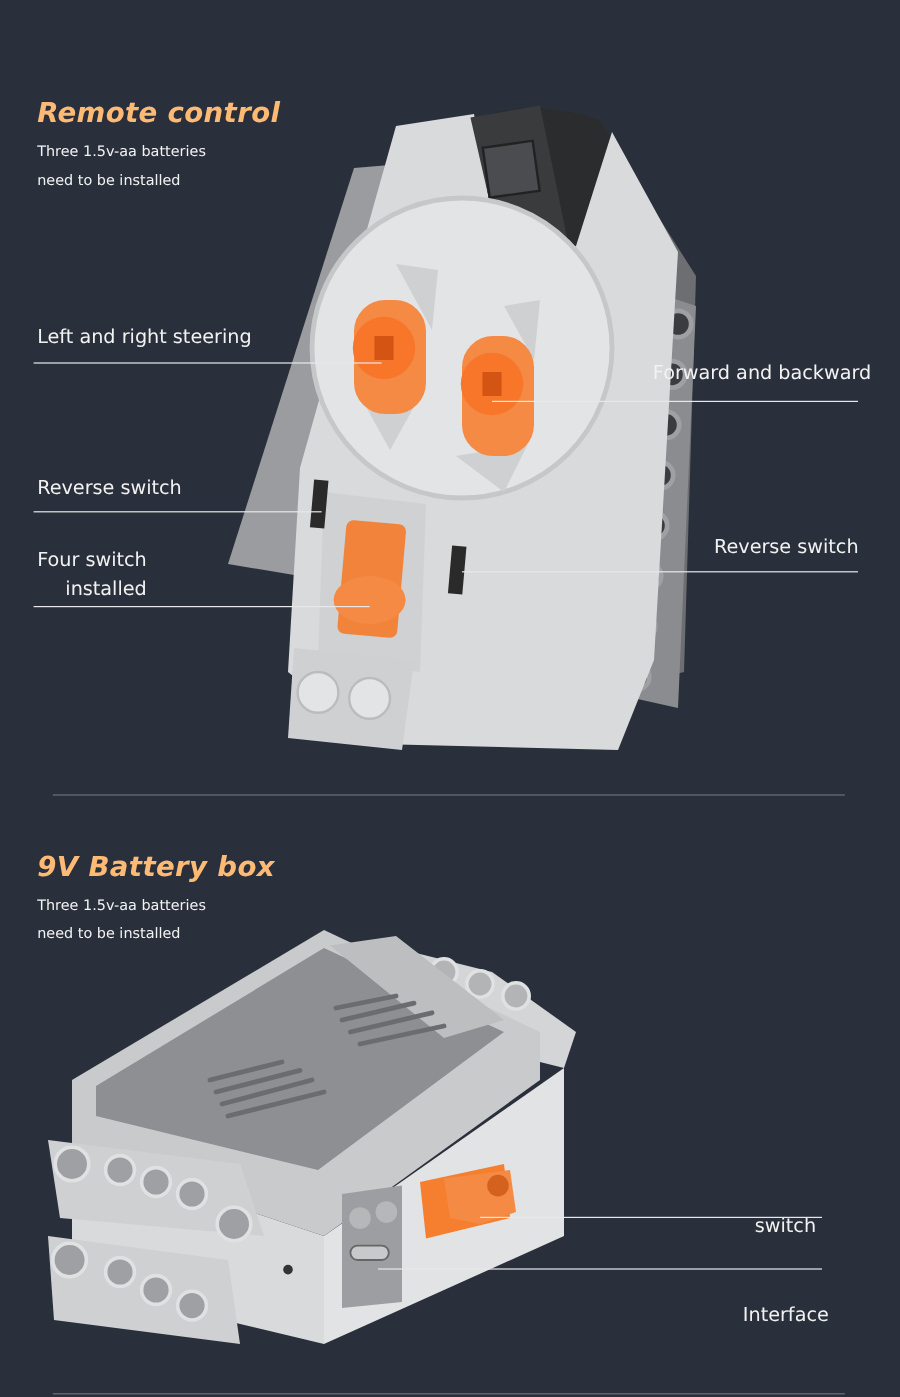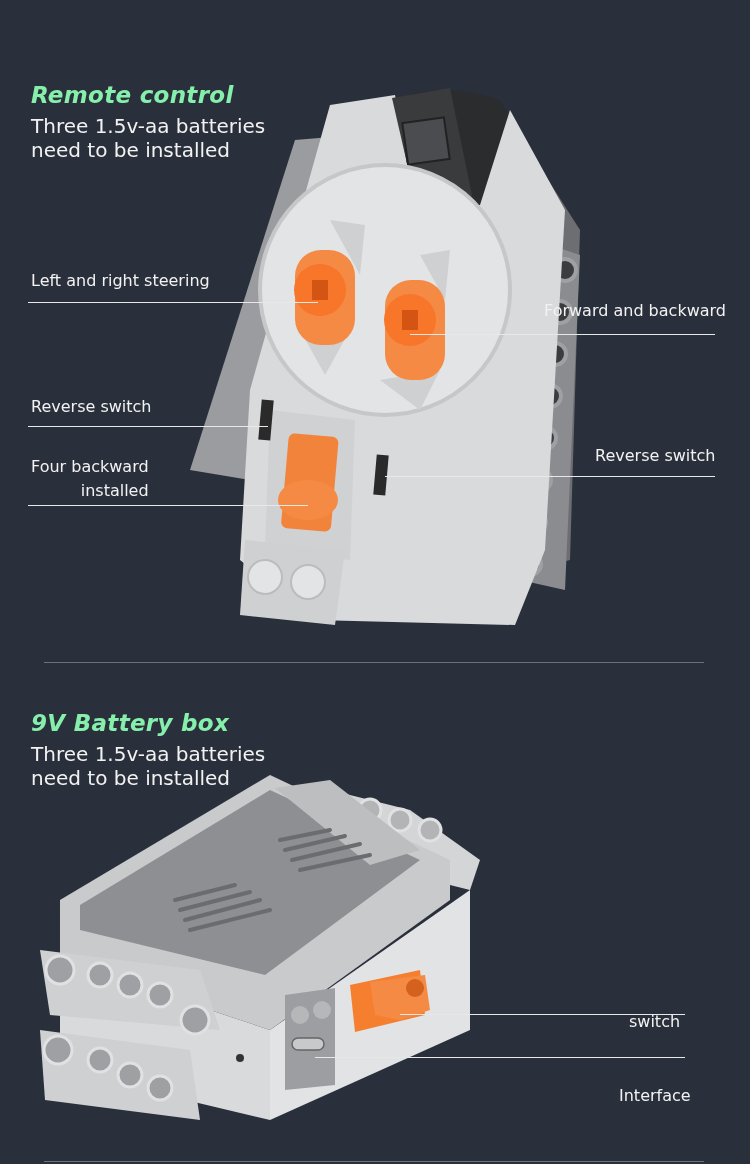--- a/index.html
+++ b/index.html
@@ -1,19 +1,19 @@
 <!DOCTYPE html>
 <html><head>
 <meta charset="utf-8">
 <style>
   html,body{margin:0;padding:0;}
   body{width:750px;height:1164px;background:#2a303b;position:relative;overflow:hidden;font-family:"DejaVu Sans","Liberation Sans",sans-serif;color:#fff;}
   .abs{position:absolute;}
-  .title{font-family:"DejaVu Sans",sans-serif;font-weight:bold;font-style:italic;font-size:23px;letter-spacing:0.3px;color:#86efac;}
-  .sub{font-size:20px;line-height:24px;color:#f2f2f2;}
+  .title{font-family:"DejaVu Sans",sans-serif;font-weight:bold;font-style:italic;font-size:23px;letter-spacing:0.3px;color:#fdba74;}
+  .sub{font-size:12px;line-height:24px;color:#f2f2f2;}
   .label{font-size:16px;color:#f2f2f2;white-space:nowrap;text-align:right;}
   .leader{height:1px;background:#e8e8e8;}
   .divider{height:1px;background:#6b717c;}
 </style>
 </head>
 <body>
 
 <div class="abs title" style="left:31px;top:82px;">Remote control</div>
 <div class="abs sub" style="left:31px;top:114px;">
   <div>Three 1.5v-aa batteries</div>
@@ -77,21 +77,21 @@
 <div class="abs label" style="left:544px;top:301px;">Forward and backward</div>
 <div class="abs leader" style="left:410px;top:334px;width:305px;"></div>
 
 <div class="abs label" style="left:31px;top:397px;">Reverse switch</div>
 <div class="abs leader" style="left:28px;top:426px;width:240px;"></div>
 
 <div class="abs label" style="left:595px;top:446px;">Reverse switch</div>
 <div class="abs leader" style="left:385px;top:476px;width:330px;"></div>
 
 <div class="abs label" style="left:31px;top:455px;line-height:24px;">
-  <div>Four backward</div>
+  <div>Four switch</div>
   <div>installed</div>
 </div>
 <div class="abs leader" style="left:28px;top:505px;width:280px;"></div>
 
 <div class="abs divider" style="left:44px;top:662px;width:660px;"></div>
 
 <div class="abs title" style="left:31px;top:710px;">9V Battery box</div>
 <div class="abs sub" style="left:31px;top:742px;">
   <div>Three 1.5v-aa batteries</div>
   <div>need to be installed</div>

